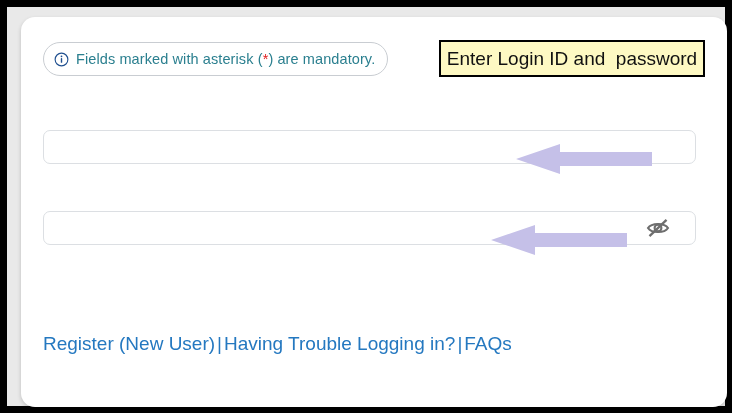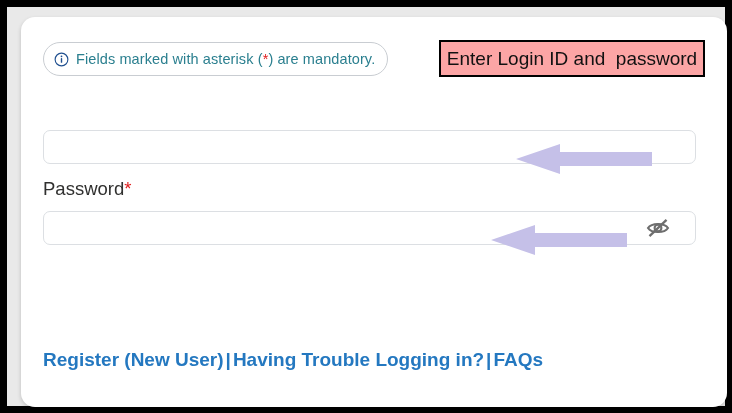--- a/index.html
+++ b/index.html
@@ -81,21 +81,21 @@
 
   
   #annotation-box {
     position: absolute;
     left: 418px;
     top: 23px;
     width: 266px;
     height: 37px;
     box-sizing: border-box;
     border: 2px solid #000000;
-    background: #fca5a5;
+    background: #fef9c3;
     display: flex;
     align-items: center;
     justify-content: center;
   }
   #annotation-text {
     font-size: 19px;
     color: #111111;
     white-space: pre;
   }
 
@@ -160,25 +160,24 @@
     color: #ffffff;
     font-family: "Liberation Sans", sans-serif;
     font-size: 16px;
     cursor: pointer;
   }
 
   
   #footer-links {
     position: absolute;
     left: 22px;
-    top: 332px;
+    top: 316px;
     font-size: 19px;
     color: #2478c0;
     white-space: nowrap;
-    font-weight: bold;
   }
   #footer-links a {
     color: #2478c0;
     text-decoration: none;
   }
   #footer-links .sep {
     color: #2478c0;
     padding: 0 2px;
   }
 
@@ -207,21 +206,20 @@
       </svg>
       <span id="info-text"><span>Fields marked with asterisk (</span><span class="star">*</span><span>) are mandatory.</span></span>
     </div>
 
     <div id="annotation-box">
       <span id="annotation-text">Enter Login ID and  password</span>
     </div>
 
     <input class="text-input" id="input-loginid" type="text" placeholder="" style="">
 
-    <div class="field-label" id="label-password"><span>Password</span><span class="star">*</span></div>
     <input class="text-input" id="input-password" type="password" placeholder="" style="">
 
     <button id="toggle-password">
       <svg width="26" height="22" viewBox="0 0 26 22">
         <path d="M3 11 C6.5 5.6, 19.5 5.6, 23 11 C19.5 16.4, 6.5 16.4, 3 11 Z" fill="none" stroke="#6e6e6e" stroke-width="2.1"></path>
         <circle cx="13" cy="11" r="3.4" fill="none" stroke="#6e6e6e" stroke-width="2.1"></circle>
         <line x1="4.5" y1="19.2" x2="21.5" y2="2.8" stroke="#6e6e6e" stroke-width="2.3"></line>
       </svg>
     </button>
 

